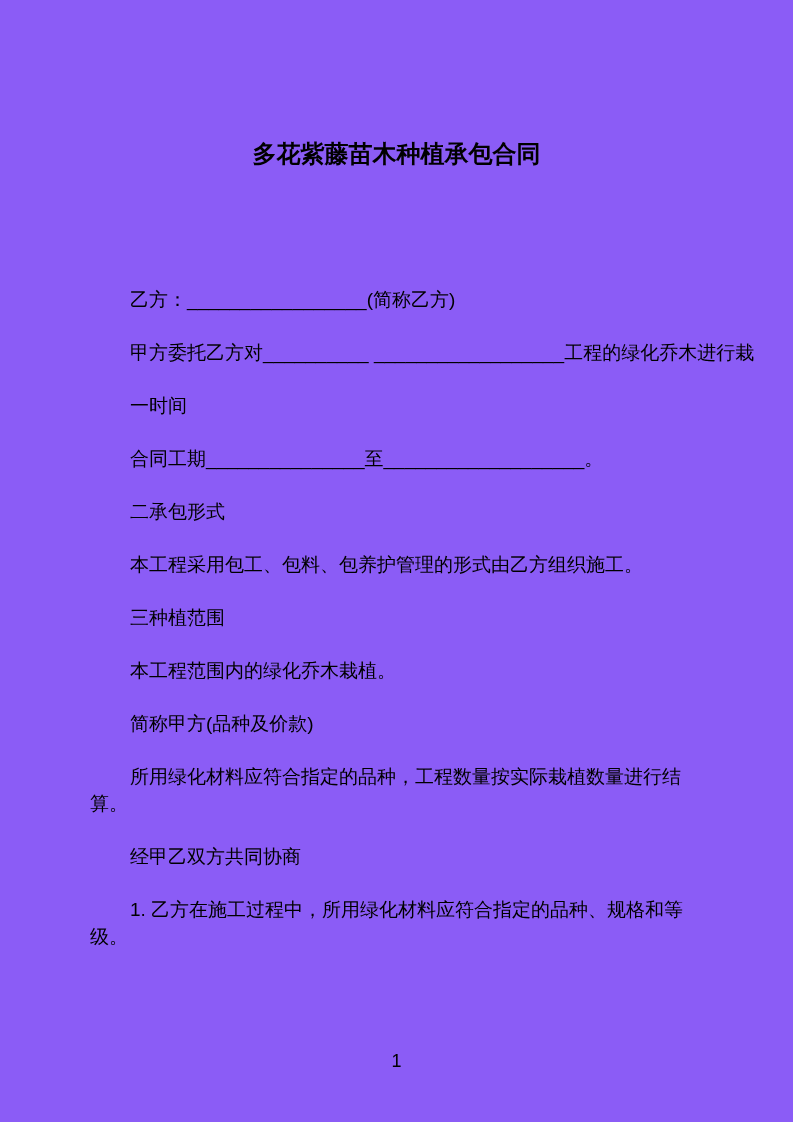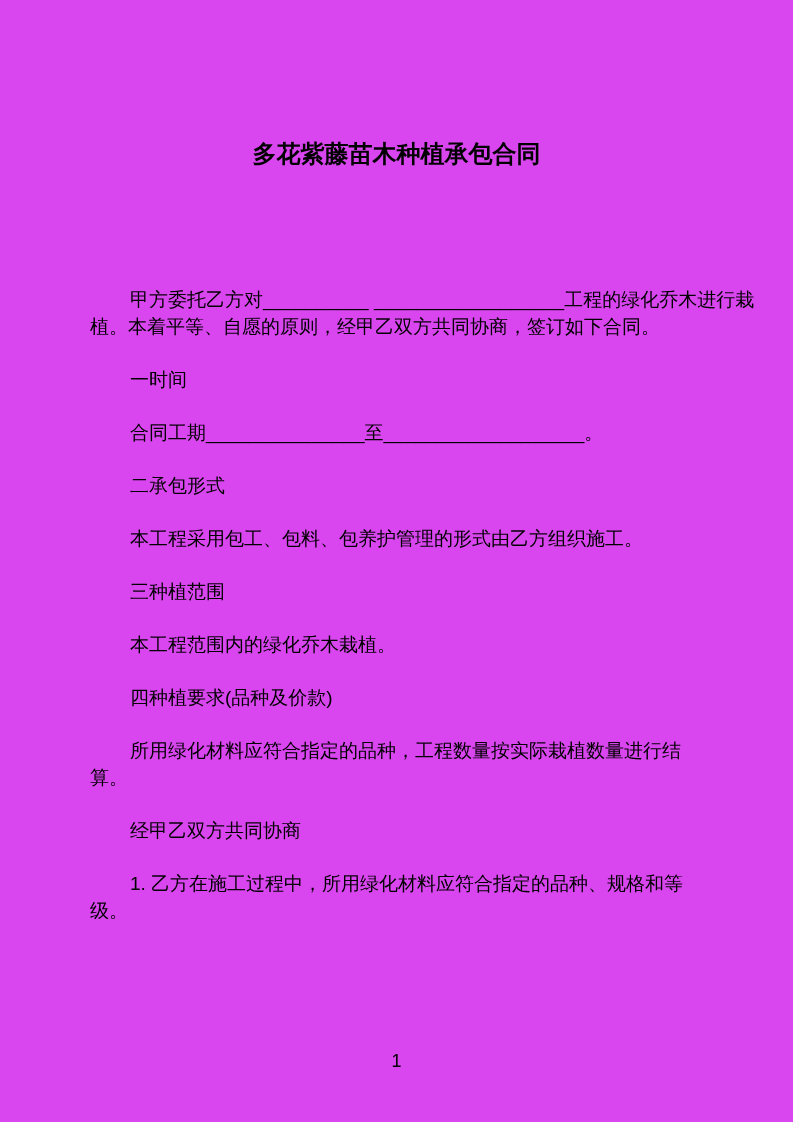--- a/index.html
+++ b/index.html
@@ -7,21 +7,21 @@
     padding: 0;
     background: #ffffff;
   }
   .page {
     position: relative;
     width: 793px;
     height: 1122px;
     margin: 0 auto;
     box-sizing: border-box;
     padding: 138px 90px 0 90px;
-    background: #d946ef;
+    background: #8b5cf6;
     color: #000000;
     font-family: "Liberation Sans", "DejaVu Sans", sans-serif;
     font-size: 19px;
     line-height: 27px;
     overflow: hidden;
   }
   .title {
     margin: 0 0 117px 0;
     font-size: 24px;
     line-height: 31px;
@@ -49,33 +49,34 @@
   }
 </style>
 </head>
 <body>
 
 <div class="page">
 
   <h1 class="title">多花紫藤苗木种植承包合同</h1>
 
 
+  <p class="para">乙方：_________________(简称乙方)</p>
 
-  <p class="para"><span class="line1">甲方委托乙方对__________ __________________工程的绿化乔木进行栽</span><br><span>植。本着平等、自愿的原则，经甲乙双方共同协商，签订如下合同。</span></p>
+  <p class="para"><span class="line1">甲方委托乙方对__________ __________________工程的绿化乔木进行栽</span><br></p>
 
   <p class="para heading">一时间</p>
   <p class="para">合同工期_______________至___________________。</p>
 
   <p class="para heading">二承包形式</p>
   <p class="para">本工程采用包工、包料、包养护管理的形式由乙方组织施工。</p>
 
   <p class="para heading">三种植范围</p>
   <p class="para">本工程范围内的绿化乔木栽植。</p>
 
-  <p class="para heading">四种植要求(品种及价款)</p>
+  <p class="para heading">简称甲方(品种及价款)</p>
   <p class="para">所用绿化材料应符合指定的品种，工程数量按实际栽植数量进行结算。</p>
 
   <p class="para heading">经甲乙双方共同协商</p>
   <p class="para">1. 乙方在施工过程中，所用绿化材料应符合指定的品种、规格和等级。</p>
 
   <div class="footer">1</div>
 
 </div>
 
 </body></html>

